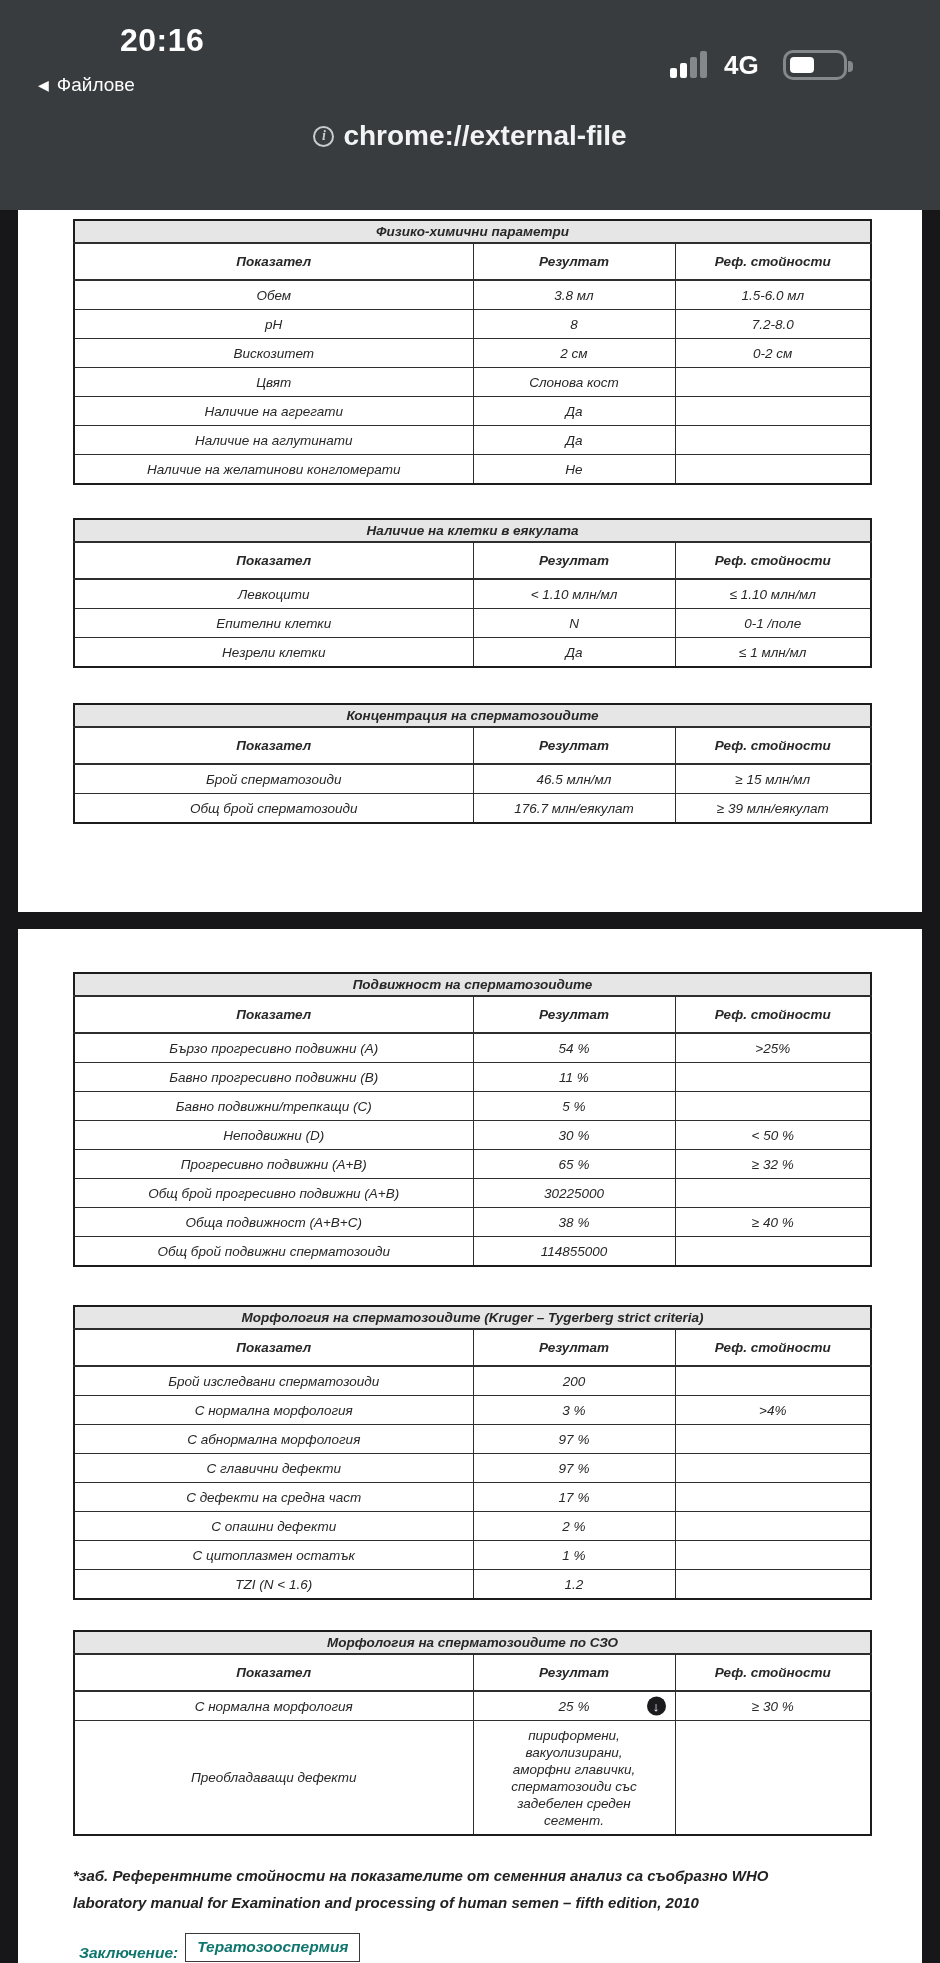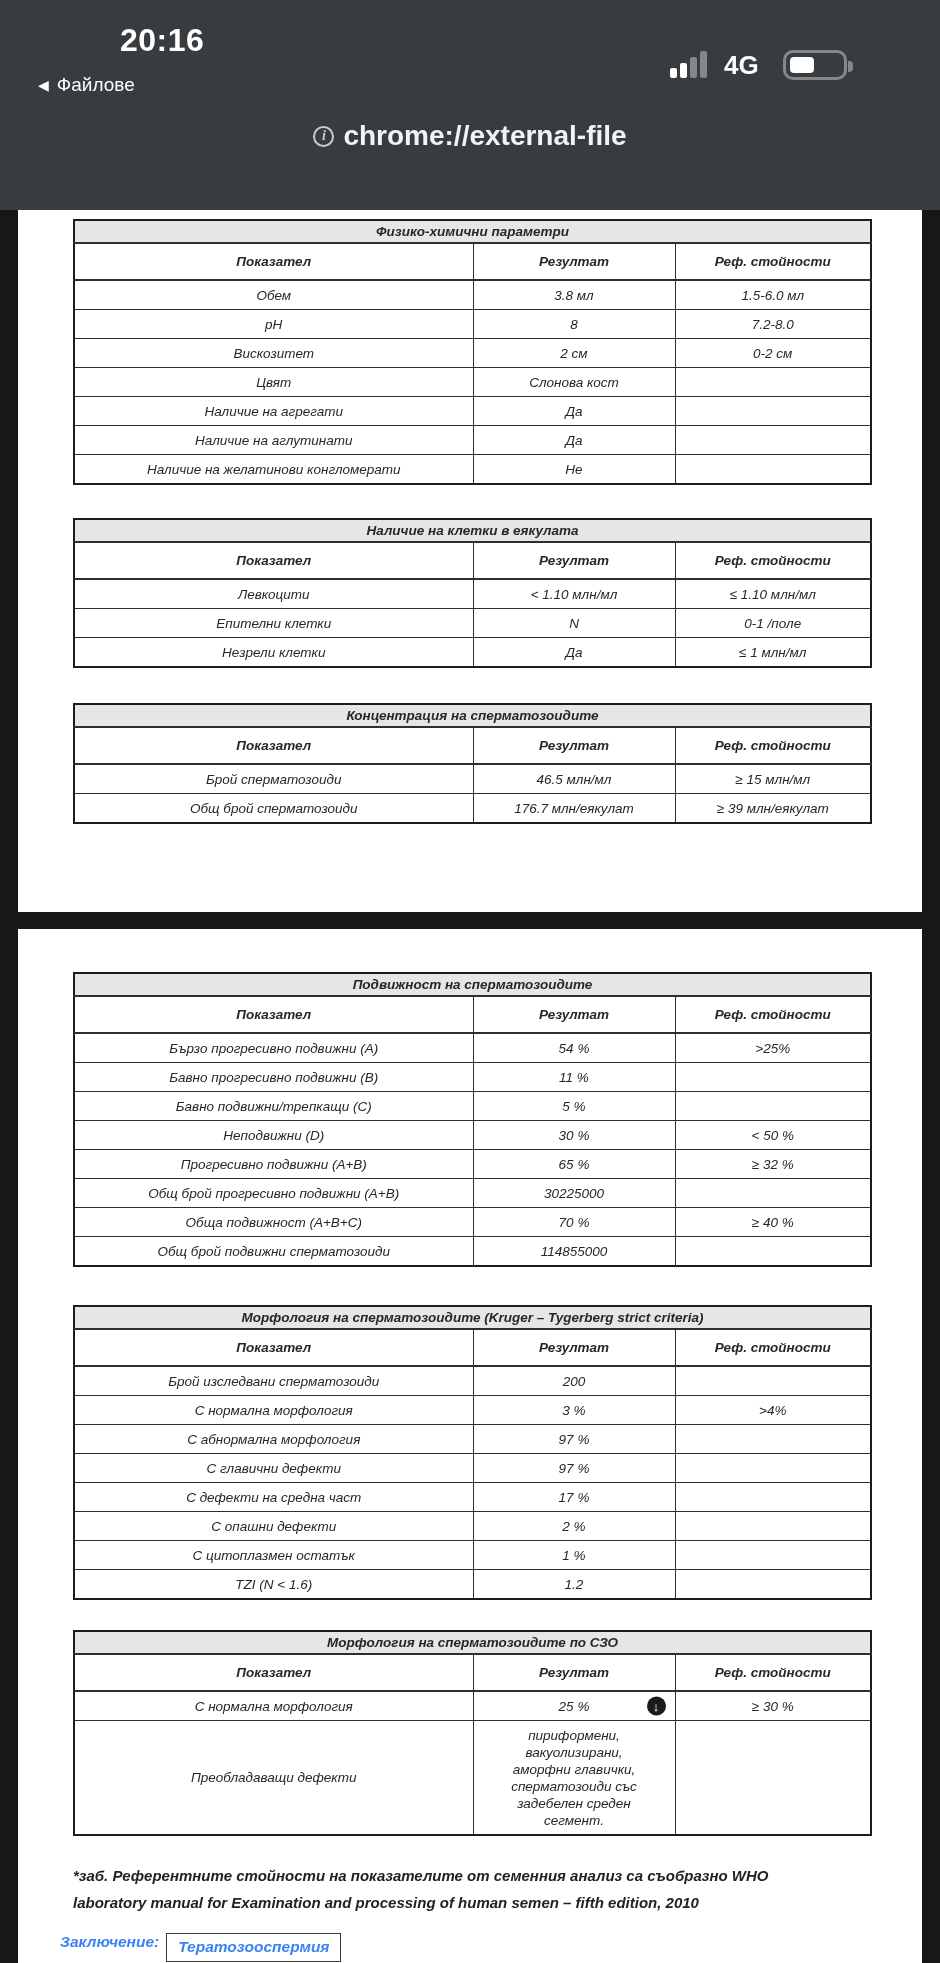--- a/index.html
+++ b/index.html
@@ -49,22 +49,22 @@
   td.c-val { white-space:pre-line; position:relative; }
   .dl-icon { position:absolute; right:9px; top:50%; transform:translateY(-50%);
              width:19px; height:19px; border-radius:50%; background:#1b1b1d; color:#ffffff;
              font-size:13px; line-height:19px; text-align:center; font-style:normal; font-weight:700;
              cursor:pointer; }
   .t1 { margin-bottom:33px; } .t2 { margin-bottom:35px; }
   .t4 { margin-bottom:38px; } .t5 { margin-bottom:30px; }
   
   .footnote { margin:27px 50px 0 55px; font-size:15px; font-weight:700; font-style:italic;
               line-height:26.5px; color:#222222; }
-  .conclusion { margin:17px 0 0 42px; display:flex; align-items:flex-start; gap:7px;
-                font-style:italic; font-weight:700; font-size:15.5px; color:#3b82f6; }
+  .conclusion { margin:17px 0 0 61px; display:flex; align-items:flex-end; gap:7px;
+                font-style:italic; font-weight:700; font-size:15.5px; color:#0f766e; }
   .conclusion-box { border:1.5px solid #3a3a3a; padding:4px 11px 5px 11px; }
 </style>
 </head>
 <body>
 
 <div class="chrome">
   <div class="time">20:16</div>
   <div class="back">
     <span class="chev">◀</span>
     <span>Файлове</span>
@@ -244,21 +244,21 @@
               <td class="c-val">65 %</td>
               <td class="c-val">≥ 32 %</td>
             </tr>
             <tr>
               <td class="c-param">Общ брой прогресивно подвижни (A+B)</td>
               <td class="c-val">30225000</td>
               <td class="c-val"></td>
             </tr>
             <tr>
               <td class="c-param">Обща подвижност (A+B+C)</td>
-              <td class="c-val">70 %</td>
+              <td class="c-val">38 %</td>
               <td class="c-val">≥ 40 %</td>
             </tr>
             <tr>
               <td class="c-param">Общ брой подвижни сперматозоиди</td>
               <td class="c-val">114855000</td>
               <td class="c-val"></td>
             </tr>
           </tbody>
         </table>
         <table class="doc-table t5">

